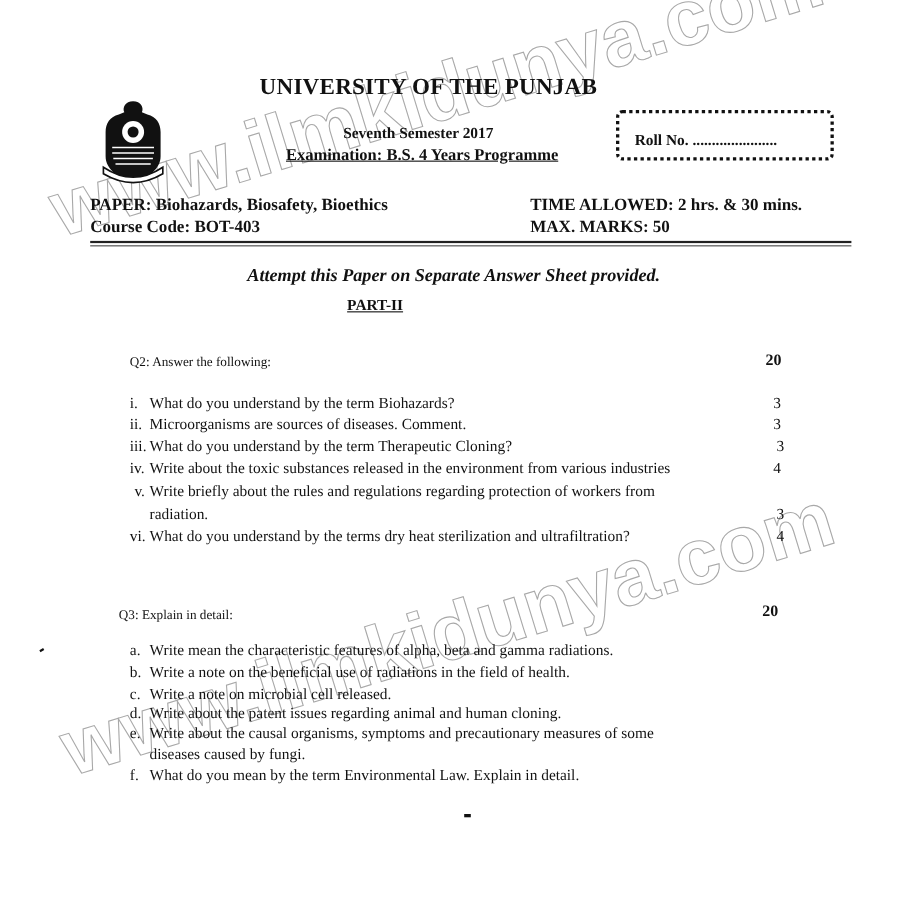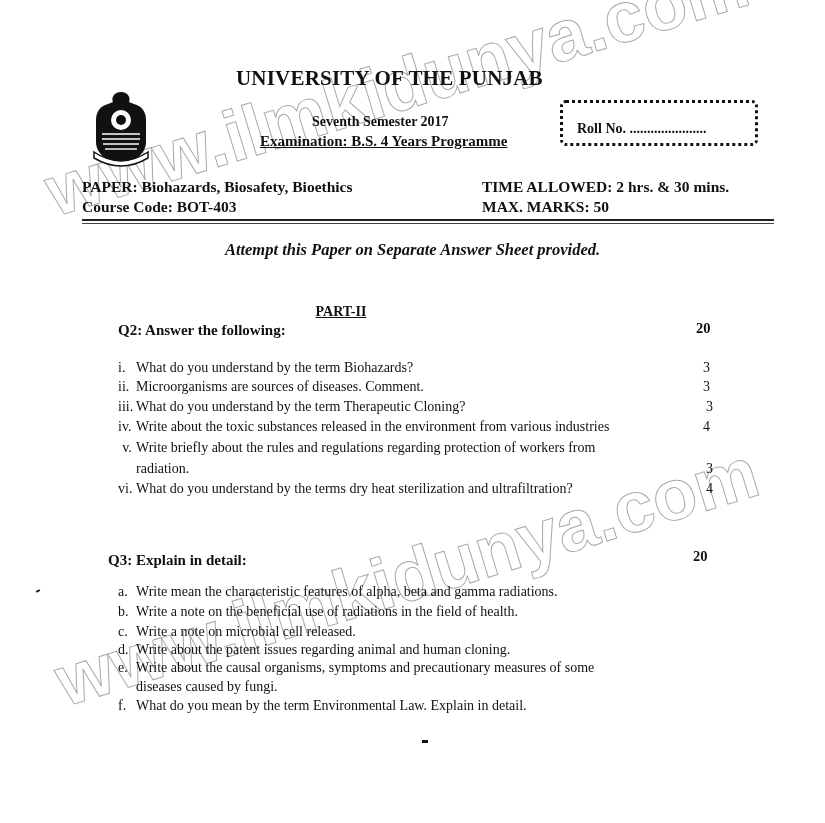--- a/index.html
+++ b/index.html
@@ -11,23 +11,23 @@
   .roll{left:560px;top:100px;width:198px;height:46px;border:3px dotted #111;border-radius:6px;box-sizing:border-box;}
   .roll span{position:absolute;left:14px;bottom:6px;font-size:14px;font-weight:bold;white-space:nowrap;}
   .logo{left:88px;top:90px;width:66px;height:78px;}
   .paper{left:82px;top:178px;font-size:15.5px;font-weight:bold;white-space:nowrap;}
   .code{left:82px;top:198px;font-size:15.5px;font-weight:bold;white-space:nowrap;}
   .time{left:482px;top:178px;font-size:15.5px;font-weight:bold;white-space:nowrap;}
   .marks{left:482px;top:198px;font-size:15.5px;font-weight:bold;white-space:nowrap;}
   .rule1{left:82px;top:219px;width:692px;height:2px;background:#222;}
   .rule2{left:82px;top:223px;width:692px;height:1px;background:#444;}
   .attempt{left:0;width:825px;top:240px;text-align:center;font-size:16.5px;font-weight:bold;font-style:italic;}
-  .part{left:0;width:682px;top:304px;text-align:center;font-size:14px;font-weight:bold;}
+  .part{left:0;width:682px;top:271px;text-align:center;font-size:14px;font-weight:bold;}
   .part span{text-decoration:underline;}
-  .qhead{font-size:15px;font-weight:bold;white-space:nowrap;text-align:center;}
+  .qhead{font-size:12px;font-weight:normal;white-space:nowrap;text-align:center;}
   .qmarks{font-size:14.5px;font-weight:bold;}
   .item{font-size:14px;white-space:nowrap;font-family:"Liberation Serif",serif;}
   .num{display:inline-block;width:18px;}
   .mk{font-size:14px;}
   .wm{font-family:"Liberation Sans",sans-serif;font-size:72px;font-weight:bold;color:transparent;-webkit-text-stroke:1px #9a9a9a;white-space:nowrap;transform-origin:left bottom;opacity:0.85;}
 </style>
 </head>
 <body>
 
 <div class="abs wm" style="left:60px;top:150px;transform:rotate(-17deg);">www.ilmkidunya.com</div>

